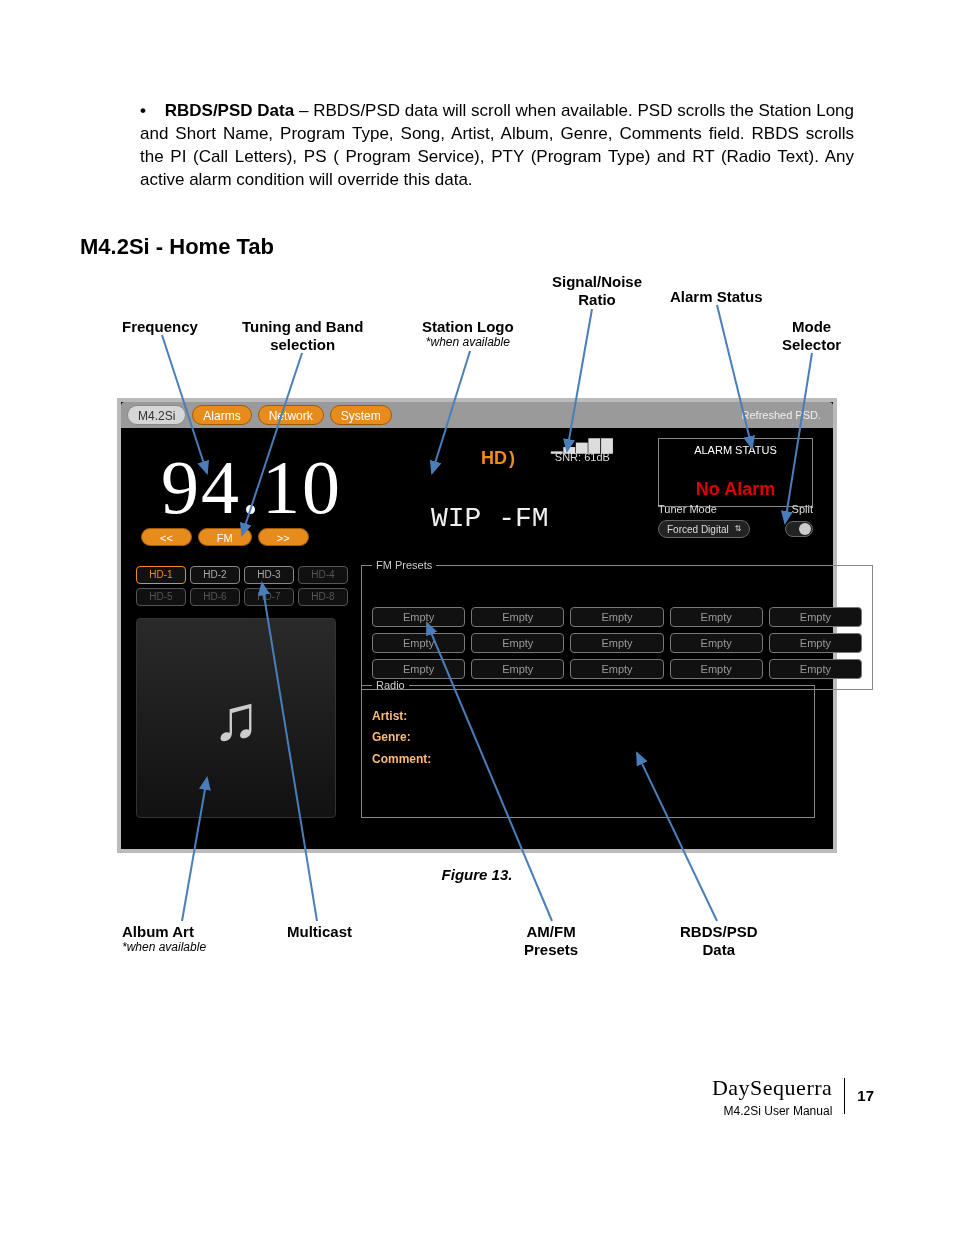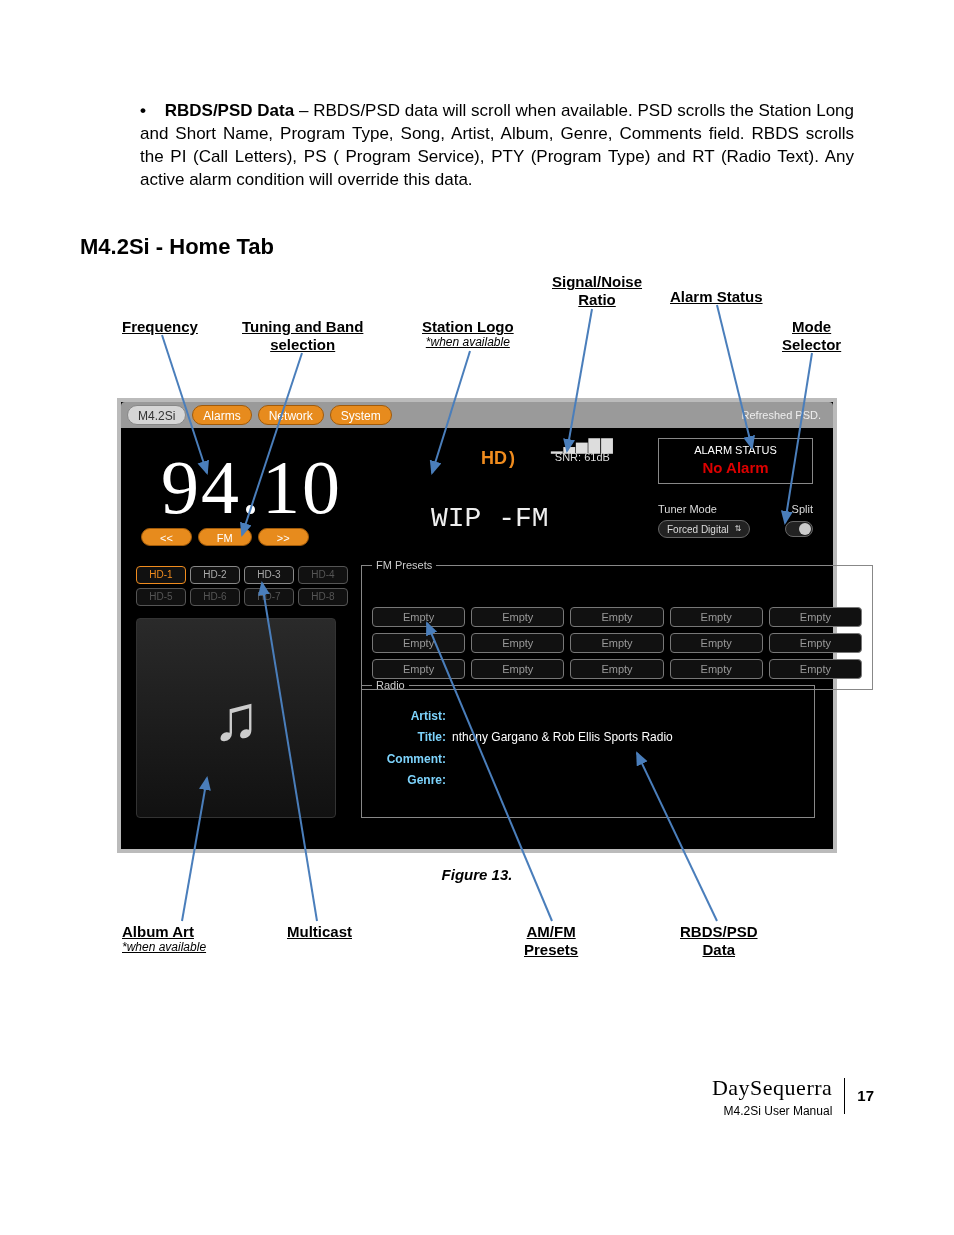--- a/index.html
+++ b/index.html
@@ -20,21 +20,20 @@
   
   .diagram-wrap { position: relative; width: 770px; height: 700px; margin: 0 auto 20px auto; }
   .label {
     position: absolute;
     font-family: Arial, sans-serif;
     font-size: 15px;
     font-weight: bold;
     text-align: center;
     line-height: 1.15;
     white-space: nowrap;
-    text-decoration: underline;
   }
   .label .sub { font-style: italic; font-weight: normal; font-size: 12px; display:block;}
   .svg-arrows { position: absolute; left:0; top:0; width:770px; height:700px; pointer-events:none; }
 
   
   .screen {
     position: absolute;
     left: 25px; top: 125px;
     width: 720px; height: 455px;
     background: #000;
@@ -76,39 +75,39 @@
   .art .note { font-size:64px; color:#ccc; }
 
   .hd-icon { position:absolute; left:360px; top:18px; color:#f08c1e; font-weight:bold; font-size:18px;}
   .hd-icon .ring { color:#f08c1e; margin-left:2px;}
   .snr-block { position:absolute; left:430px; top:12px; text-align:center; font-size:11px; color:#ddd;}
   .bars { letter-spacing:1px; font-size:15px; line-height:10px;}
   .station { position:absolute; left:310px; top:72px; font-family: Liberation Mono, monospace; font-size:28px; color:#eee; font-weight:300;}
 
   .alarm-box { position:absolute; right:20px; top:10px; width:155px; border:1px solid #888; text-align:center; padding:4px 0;}
   .alarm-box .t { font-size:11px; color:#fff;}
-  .alarm-box .v { font-size:15px; color:#d00; font-weight:bold;}
+  .alarm-box .v { font-size:18px; color:#d00; font-weight:bold;margin-top:19px;}
   .mode-row { position:absolute; right:20px; top:74px; width:155px; display:flex; justify-content:space-between; font-size:11px; color:#ddd;}
   .mode-controls { position:absolute; right:20px; top:92px; width:155px; display:flex; justify-content:space-between; align-items:center;}
   .dropdown { height:18px; font-size:10px; background:#222; color:#ddd; border:1px solid #666; border-radius:9px; padding:0 8px; display:flex; align-items:center;}
   .dropdown span:last-child{margin-left:6px; font-size:8px;}
   .toggle { width:28px; height:16px; background:#222; border:1px solid #666; border-radius:8px; position:relative;}
   .toggle .knob{ position:absolute; right:1px; top:1px; width:12px; height:12px; border-radius:50%; background:#ccc;}
 
   fieldset.panel {
     position:absolute; border:1px solid #888; font-size:11px; color:#ccc; padding:10px;
   }
   fieldset.panel legend { padding:0 4px; color:#ccc; }
   .presets { left:240px; top:130px; width:512px; }
   .presets .grid { display:grid; grid-template-columns: repeat(5, 1fr); gap:6px;margin-top:24px; }
   .preset { height:20px; line-height:18px; text-align:center; background:#111; color:#999;
     border:1px solid #777; border-radius:4px; font-size:11px;}
   .radio-panel { left:240px; top:250px; width:454px; height:140px;}
   .radio-row { display:flex; font-size:12px; margin:5px 0; }
-  .radio-row .k { width:80px; text-align:right; font-weight:bold; color:#7dd3fc; padding-right:6px;}
+  .radio-row .k { width:80px; text-align:left; font-weight:bold; color:#fdba74; padding-right:6px;}
   .radio-row .v { color:#fff; font-size:12px;}
 
   .fig-caption { position:absolute; left:0; right:0; top:592px; text-align:center; font-style:italic; font-weight:bold; font-size:15px;}
 
   
   .footer { margin-top: 100px; display:flex; justify-content:flex-end; align-items:center; gap:12px;}
   .footer .brand { font-family: Georgia, 'Times New Roman', serif; font-size:22px; letter-spacing:0.5px;}
   .footer .manual { font-size:12px;}
   .footer .divider { width:1px; height:36px; background:#000;}
   .footer .page { font-size:15px; font-weight:bold;}
@@ -212,29 +211,25 @@
         </div>
       </fieldset>
 
       <fieldset class="panel radio-panel">
         <legend>Radio</legend>
         <div class="radio-row">
             <div class="k">Artist:</div>
             <div class="v"></div>
           </div>
         <div class="radio-row">
-            <div class="k">Title:</div>
-            <div class="v">nthony Gargano &amp; Rob Ellis Sports Radio</div>
+            <div class="k">Genre:</div>
+            <div class="v"></div>
           </div>
         <div class="radio-row">
             <div class="k">Comment:</div>
-            <div class="v"></div>
-          </div>
-        <div class="radio-row">
-            <div class="k">Genre:</div>
             <div class="v"></div>
           </div>
       </fieldset>
     </div>
   </div>
 
   <svg class="svg-arrows">
     <defs>
       <marker id="ah" markerWidth="8" markerHeight="8" refX="6" refY="3" orient="auto">
         <path d="M0,0 L7,3 L0,6 Z" fill="#4a7ebb"></path>

